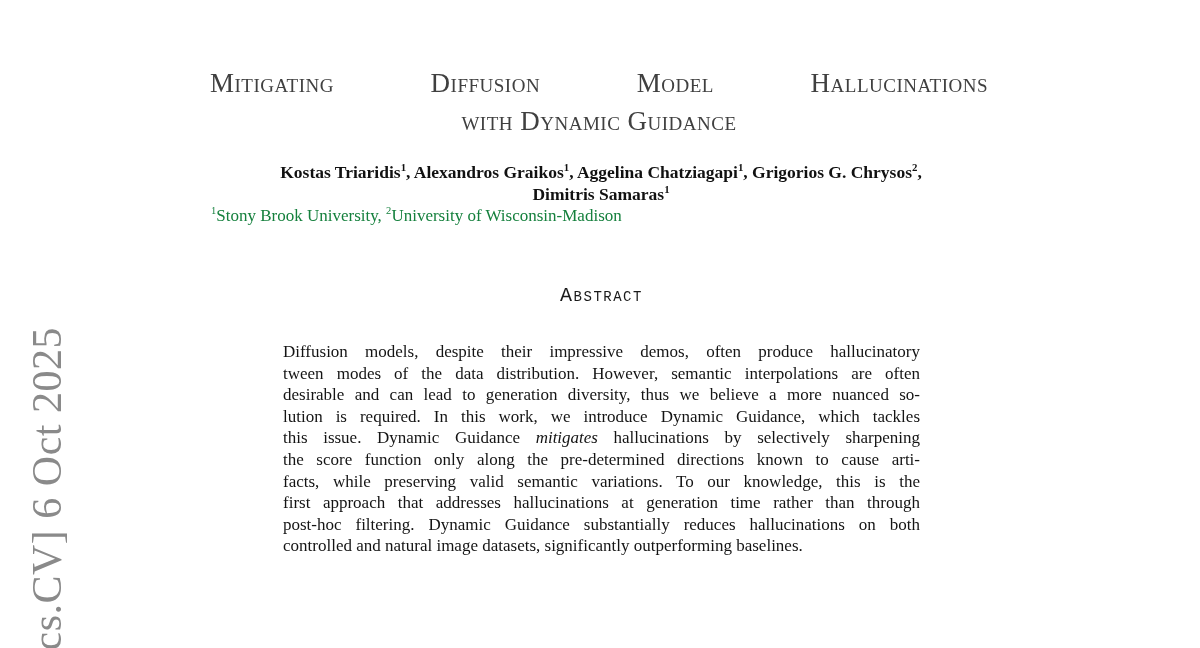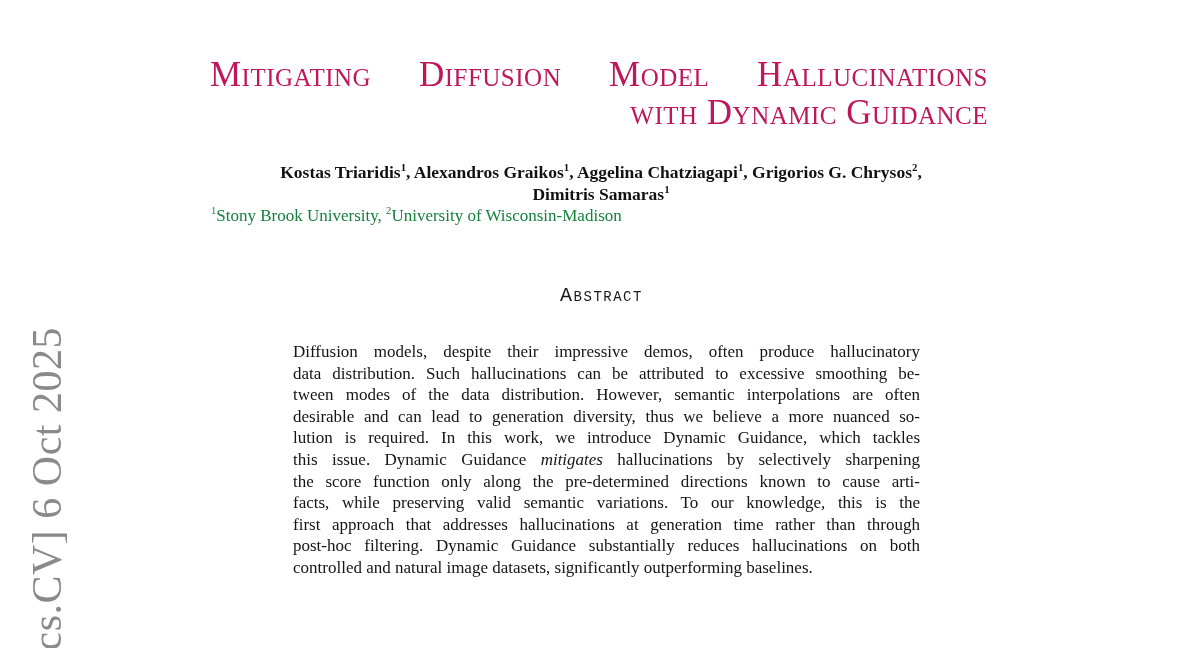--- a/index.html
+++ b/index.html
@@ -24,30 +24,30 @@
     line-height: 1.15;
     letter-spacing: 0.5px;
     color: #8a8a8a;
     white-space: nowrap;
   }
 
   
   .title {
     position: absolute;
     left: 210px;
-    top: 56px;
+    top: 64px;
     width: 778px;
     font-variant: small-caps;
-    font-size: 35px;
+    font-size: 27px;
     line-height: 38px;
     letter-spacing: 0.5px;
-    color: #be185d;
+    color: #404040;
   }
   .title-line1 { text-align: justify; text-align-last: justify; }
-  .title-line2 { text-align: right; }
+  .title-line2 { text-align: center; }
 
   
   .authors {
     position: absolute;
     left: 211px;
     top: 161px;
     width: 780px;
     font-size: 17.5px;
     line-height: 22px;
     font-weight: bold;
@@ -85,21 +85,21 @@
   }
   .abstract-body {
     position: absolute;
     left: 283px;
     top: 341px;
     width: 637px;
     font-size: 17px;
     line-height: 21.6px;
     color: #141414;
   }
-  .aline { text-align: justify; text-align-last: justify; white-space: nowrap; margin-left: 10px; }
+  .aline { text-align: justify; text-align-last: justify; white-space: nowrap; }
   .aline.last { text-align: right; text-align-last: left; }
   .aline b { font-weight: normal; }
   .aline i { }
 </style>
 </head>
 <body>
 
 <div class="page">
 
   <div class="watermark">[cs.CV] 6 Oct 2025</div>
@@ -115,21 +115,20 @@
   </div>
 
   <div class="affiliations">
     <sup>1</sup><span>Stony Brook University, </span><sup>2</sup><span>University of Wisconsin-Madison</span>
   </div>
 
   <div class="abstract-heading">Abstract</div>
 
   <div class="abstract-body">
     <div class="aline"><span>Diffusion models, despite their impressive demos, often produce hallucinatory</span></div>
-    <div class="aline"><span>data distribution. Such hallucinations can be attributed to excessive smoothing be-</span></div>
     <div class="aline"><span>tween modes of the data distribution. However, semantic interpolations are often</span></div>
     <div class="aline"><span>desirable and can lead to generation diversity, thus we believe a more nuanced so-</span></div>
     <div class="aline"><span>lution is required. In this work, we introduce </span><b>Dynamic Guidance</b><span>, which tackles</span></div>
     <div class="aline"><span>this issue. Dynamic Guidance </span><i>mitigates</i><span> hallucinations by selectively sharpening</span></div>
     <div class="aline"><span>the score function only along the pre-determined directions known to cause arti-</span></div>
     <div class="aline"><span>facts, while preserving valid semantic variations. To our knowledge, this is the</span></div>
     <div class="aline"><span>first approach that addresses hallucinations at generation time rather than through</span></div>
     <div class="aline"><span>post-hoc filtering. Dynamic Guidance substantially reduces hallucinations on both</span></div>
     <div class="aline last"><span>controlled and natural image datasets, significantly outperforming baselines.</span></div>
   </div>

